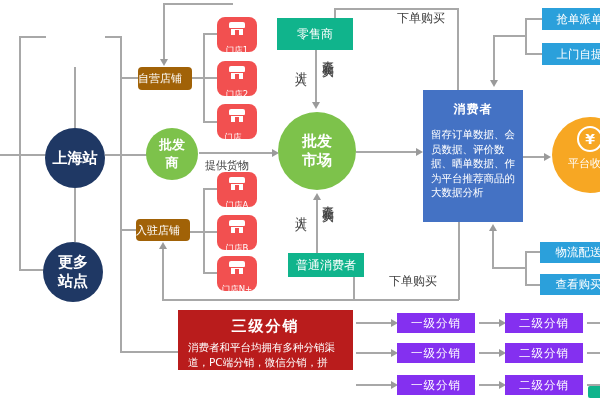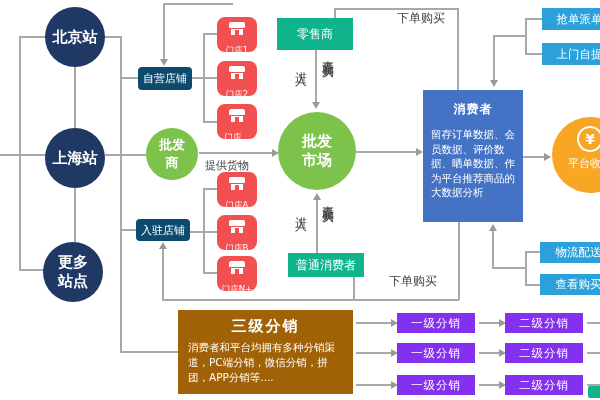--- a/index.html
+++ b/index.html
@@ -10,43 +10,43 @@
   .vl{position:absolute;width:2px;background:#a8a8a8;}
   .ah{position:absolute;width:0;height:0;}
   .ah-r{border-top:4px solid transparent;border-bottom:4px solid transparent;border-left:7px solid #9a9a9a;}
   .ah-d{border-left:4px solid transparent;border-right:4px solid transparent;border-top:7px solid #9a9a9a;}
   .ah-u{border-left:4px solid transparent;border-right:4px solid transparent;border-bottom:7px solid #9a9a9a;}
   
   .circle{position:absolute;border-radius:50%;color:#fff;font-weight:bold;
     display:flex;align-items:center;justify-content:center;text-align:center;}
   .navy{background:#1F3864;}
   .green{background:#7DC24B;}
-  .tag{position:absolute;background:#0c4a6e;color:#fff;border-radius:4px;
-    display:flex;align-items:center;justify-content:center;font-size:11px;}
+  .tag{position:absolute;background:#a16207;color:#fff;border-radius:4px;
+    display:flex;align-items:center;font-size:11px;}
   .tealbox{position:absolute;background:#10B48C;color:#fff;display:flex;align-items:center;justify-content:center;font-size:12px;}
   .bluebox{position:absolute;background:#2BA0DB;color:#fff;display:flex;align-items:center;justify-content:center;font-size:11.5px;}
   .shop{position:absolute;width:40px;height:35px;background:#F25050;border-radius:8px;
     padding-top:5px;box-sizing:border-box;text-align:center;}
   .shop-label{display:block;color:#fff;font-size:8.5px;margin-top:10px;}
   .store-icon{display:block;width:16px;height:13px;margin:0 auto;position:relative;}
   .store-icon .awn{position:absolute;left:0;top:0;width:16px;height:6px;background:#fff;border-radius:2px 2px 1px 1px;}
   .store-icon .bod{position:absolute;left:2px;top:7px;width:12px;height:6px;background:#fff;}
   .store-icon .bod::after{content:"";position:absolute;left:4px;top:1px;width:4px;height:5px;background:#F25050;}
   .lbl{position:absolute;color:#3f3f3f;font-size:12px;white-space:nowrap;}
   .vtext{position:absolute;writing-mode:vertical-rl;text-orientation:upright;
     font-size:12px;color:#3f3f3f;letter-spacing:2px;line-height:14px;}
   .consumer{position:absolute;left:423px;top:90px;width:100px;height:132px;background:#4472C4;color:#fff;box-sizing:border-box;}
   .consumer .t{text-align:center;font-weight:bold;font-size:12px;margin-top:11px;letter-spacing:1px;}
   .consumer .d{margin:9px 7px 0 8px;font-size:10.5px;line-height:14.5px;}
   .revenue{position:absolute;left:552px;top:117px;width:76px;height:76px;border-radius:50%;
     background:#F7A723;color:#fff;display:flex;flex-direction:column;align-items:center;}
   .yen{margin-top:9px;width:22px;height:22px;border:2px solid #fff;border-radius:50%;
     display:flex;align-items:center;justify-content:center;font-weight:bold;font-size:14px;}
   .revenue .rl{font-size:11px;margin-top:4px;}
-  .dist{position:absolute;left:178px;top:310px;width:175px;height:84px;background:#a16207;color:#fff;box-sizing:border-box;}
+  .dist{position:absolute;left:178px;top:310px;width:175px;height:60px;background:#b91c1c;color:#fff;box-sizing:border-box;}
   .dist .t{text-align:center;font-weight:bold;font-size:15px;margin-top:7px;letter-spacing:2px;}
   .dist .d{margin:4px 10px 0 10px;font-size:10.5px;line-height:15px;}
   .lvl{position:absolute;width:78px;height:20px;background:#8430F0;color:#fff;
     display:flex;align-items:center;justify-content:center;font-size:11.5px;letter-spacing:1px;}
   .sliver{position:absolute;left:588px;top:386px;width:14px;height:12px;background:#10B48C;border-radius:2px;}
   .inner{display:inline-block;}
 </style>
 </head>
 <body>
 
@@ -115,23 +115,20 @@
   <div class="ah ah-r" style="left:391px;top:349px;"></div>
   <div class="hl" style="left:479px;top:352px;width:20px;"></div>
   <div class="ah ah-r" style="left:499px;top:349px;"></div>
   <div class="hl" style="left:587px;top:352px;width:13px;"></div>
   <div class="hl" style="left:356px;top:384px;width:35px;"></div>
   <div class="ah ah-r" style="left:391px;top:381px;"></div>
   <div class="hl" style="left:479px;top:384px;width:20px;"></div>
   <div class="ah ah-r" style="left:499px;top:381px;"></div>
   <div class="hl" style="left:587px;top:384px;width:13px;"></div>
 
-  <div class="circle navy" style="left:45px;top:7px;width:60px;height:60px;font-size:15px;">
-    <span class="inner">北京站</span>
-  </div>
   <div class="circle navy" style="left:45px;top:128px;width:60px;height:60px;font-size:15px;">
     <span class="inner">上海站</span>
   </div>
   <div class="circle navy" style="left:43px;top:242px;width:60px;height:60px;font-size:15px;">
     <span class="inner" style="width:34px;">更多站点</span>
   </div>
 
   <div class="tag" style="left:138px;top:67px;width:54px;height:23px;">
     <span>自营店铺</span>
   </div>

